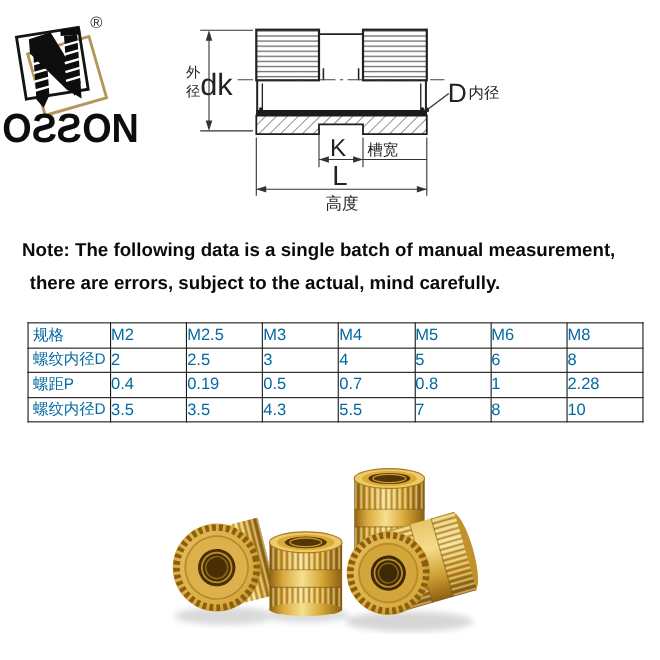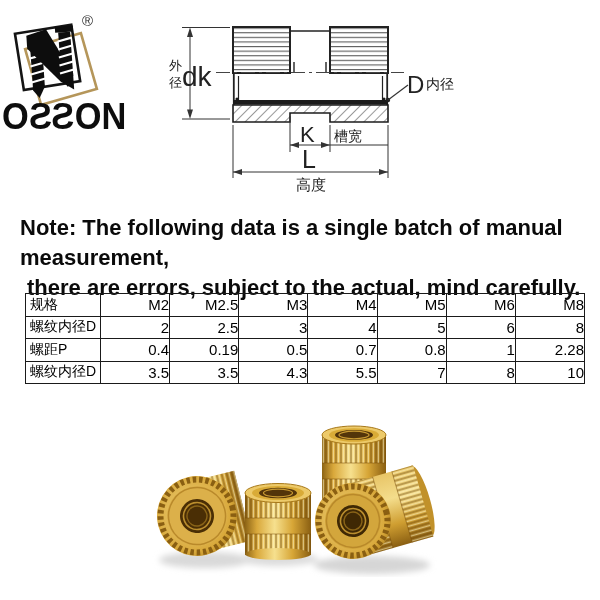--- a/index.html
+++ b/index.html
@@ -9,29 +9,29 @@
   .logo{position:absolute;left:2px;top:4px;width:165px;height:150px;}
   .logo svg{position:absolute;left:0;top:0;}
   .regmark{position:absolute;left:80px;top:8px;font-size:15px;color:#333;}
   .wordmark{position:absolute;left:0px;top:92px;width:165px;font-size:37px;font-weight:800;
             letter-spacing:0px;color:#0d0d0d;transform:scaleX(0.93);transform-origin:left;white-space:nowrap;}
   .wordmark .mirror{display:inline-block;transform:scaleX(-1);}
   
   .diagram{position:absolute;left:155px;top:8px;}
   .diagram text{fill:#222;font-family:"Liberation Sans",sans-serif;}
   
-  .note{position:absolute;left:20px;top:213px;width:575px;font-size:22px;font-weight:bold;
+  .note{position:absolute;left:20px;top:213px;width:575px;font-size:17px;font-weight:bold;
         color:#0a0a0a;line-height:30px;}
   .note .l2{padding-left:7px;}
   
   table.spec{position:absolute;left:25px;top:293px;width:560px;border-collapse:collapse;
-             table-layout:fixed;font-size:15px;color:#000000;}
+             table-layout:fixed;font-size:15px;color:#0369a1;}
   table.spec td{border:1.6px solid #1a1a1a;height:21.5px;padding:0;}
   table.spec td.lbl{text-align:left;padding-left:4px;width:70px;font-size:14px;}
-  table.spec td.val{text-align:right;}
+  table.spec td.val{text-align:left;}
   
   .photo{position:absolute;left:110px;top:413px;}
 </style>
 </head>
 <body>
 
 <div class="stage">
 
   <div class="logo">
     <svg width="165" height="150" viewBox="0 0 165 150">

